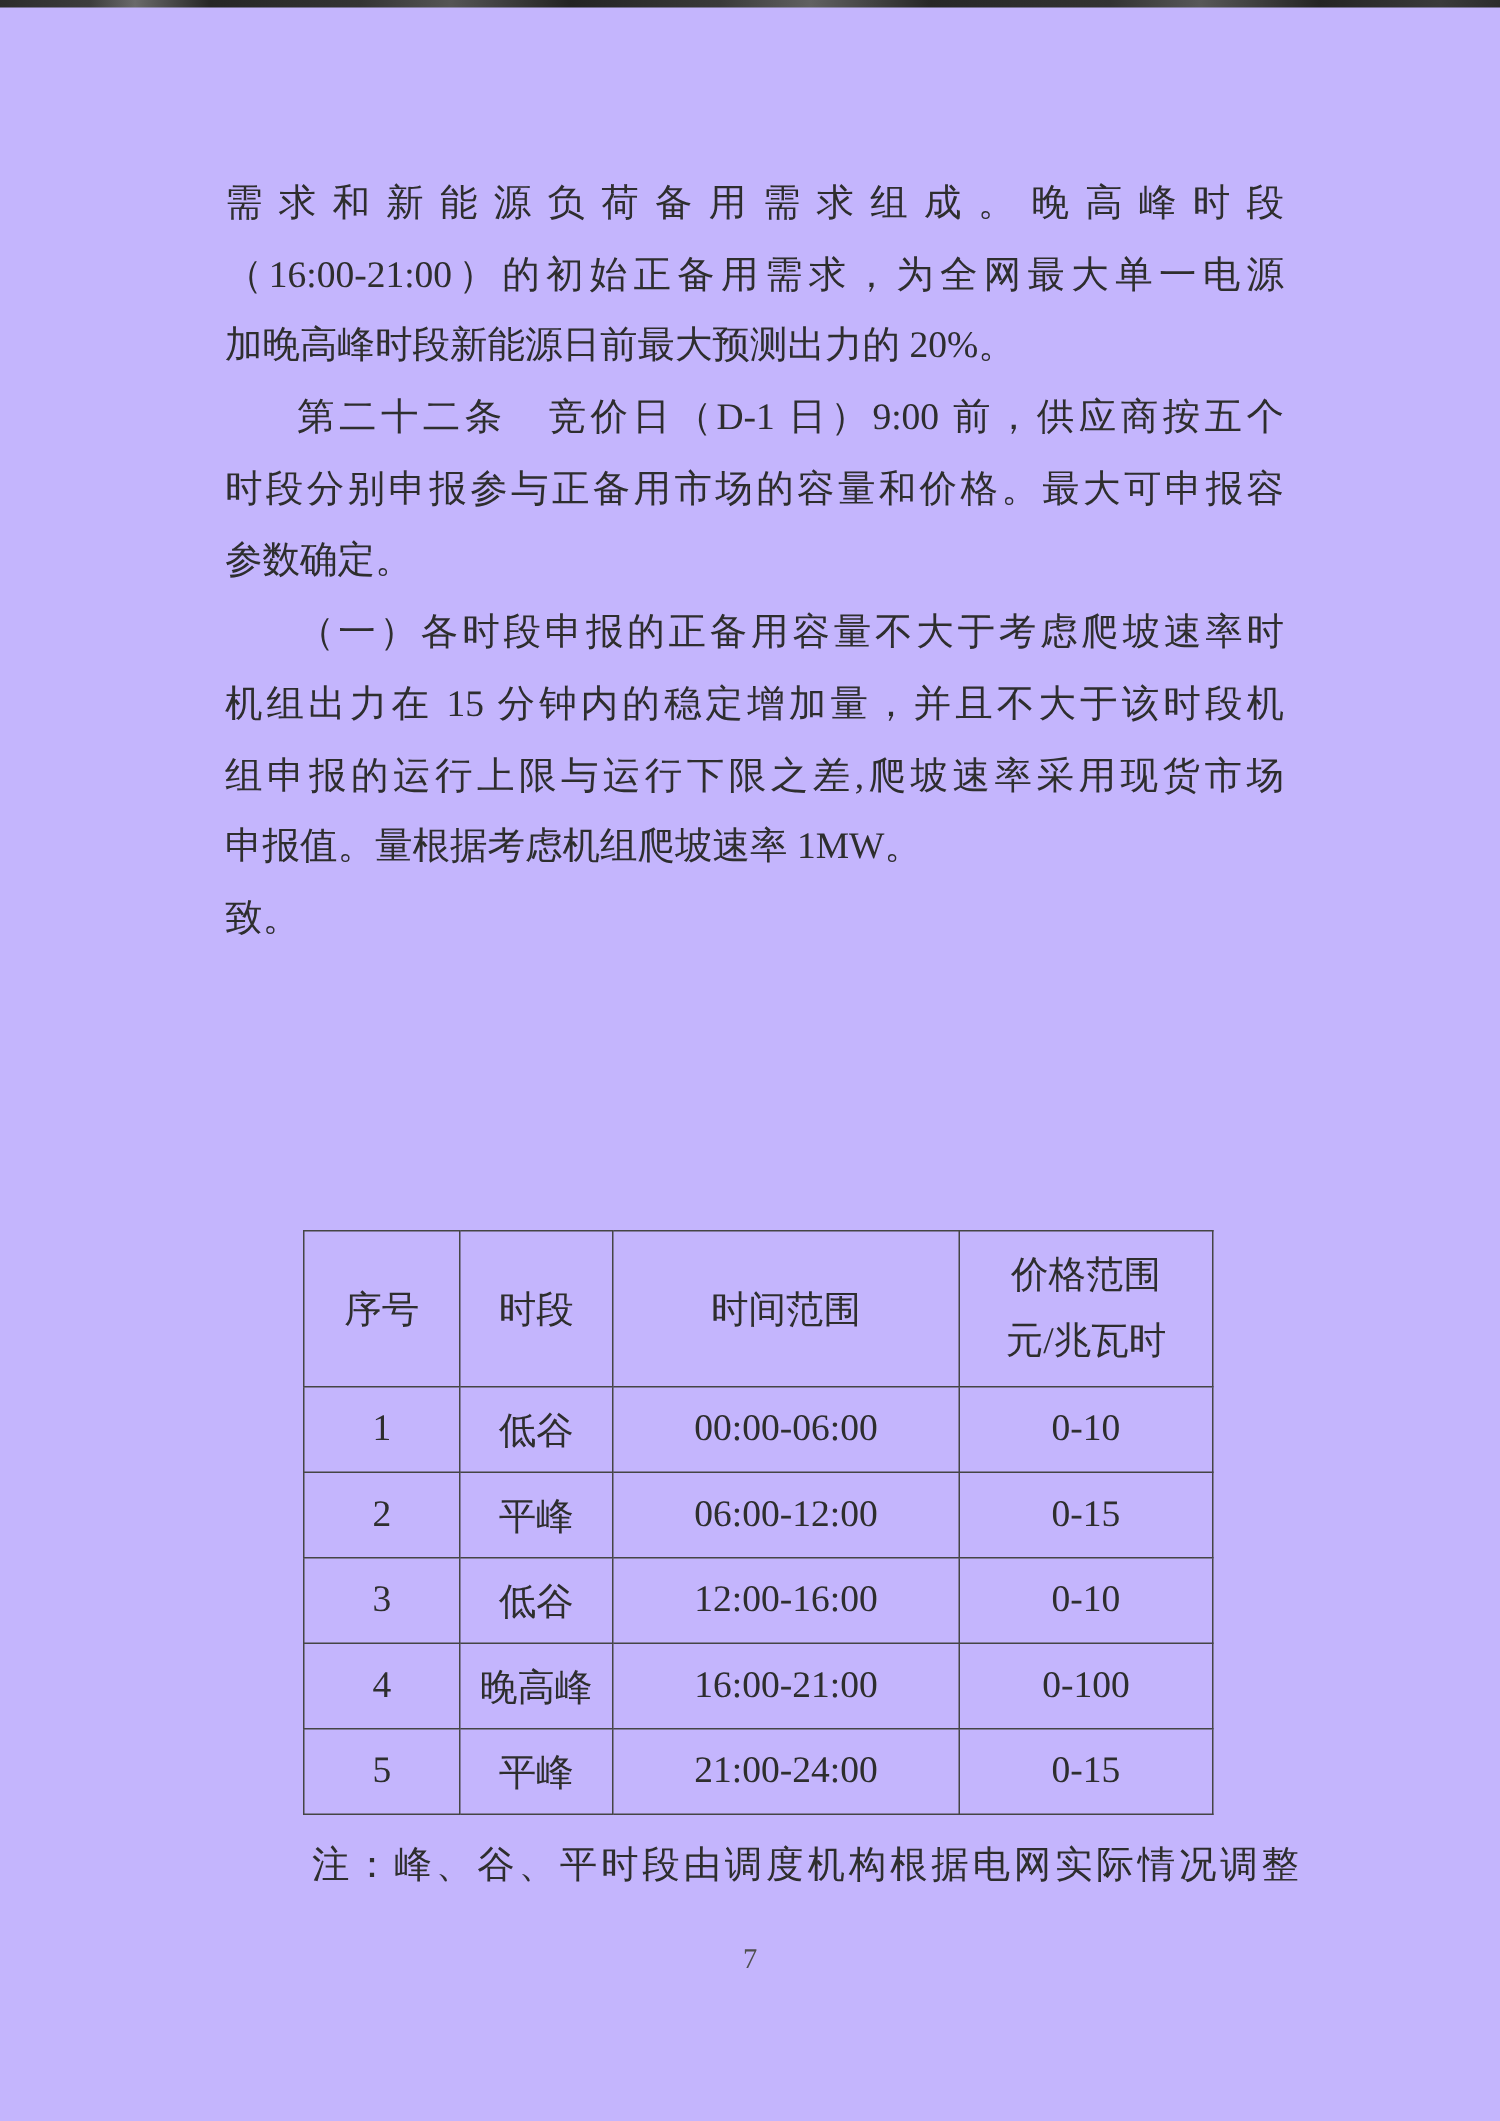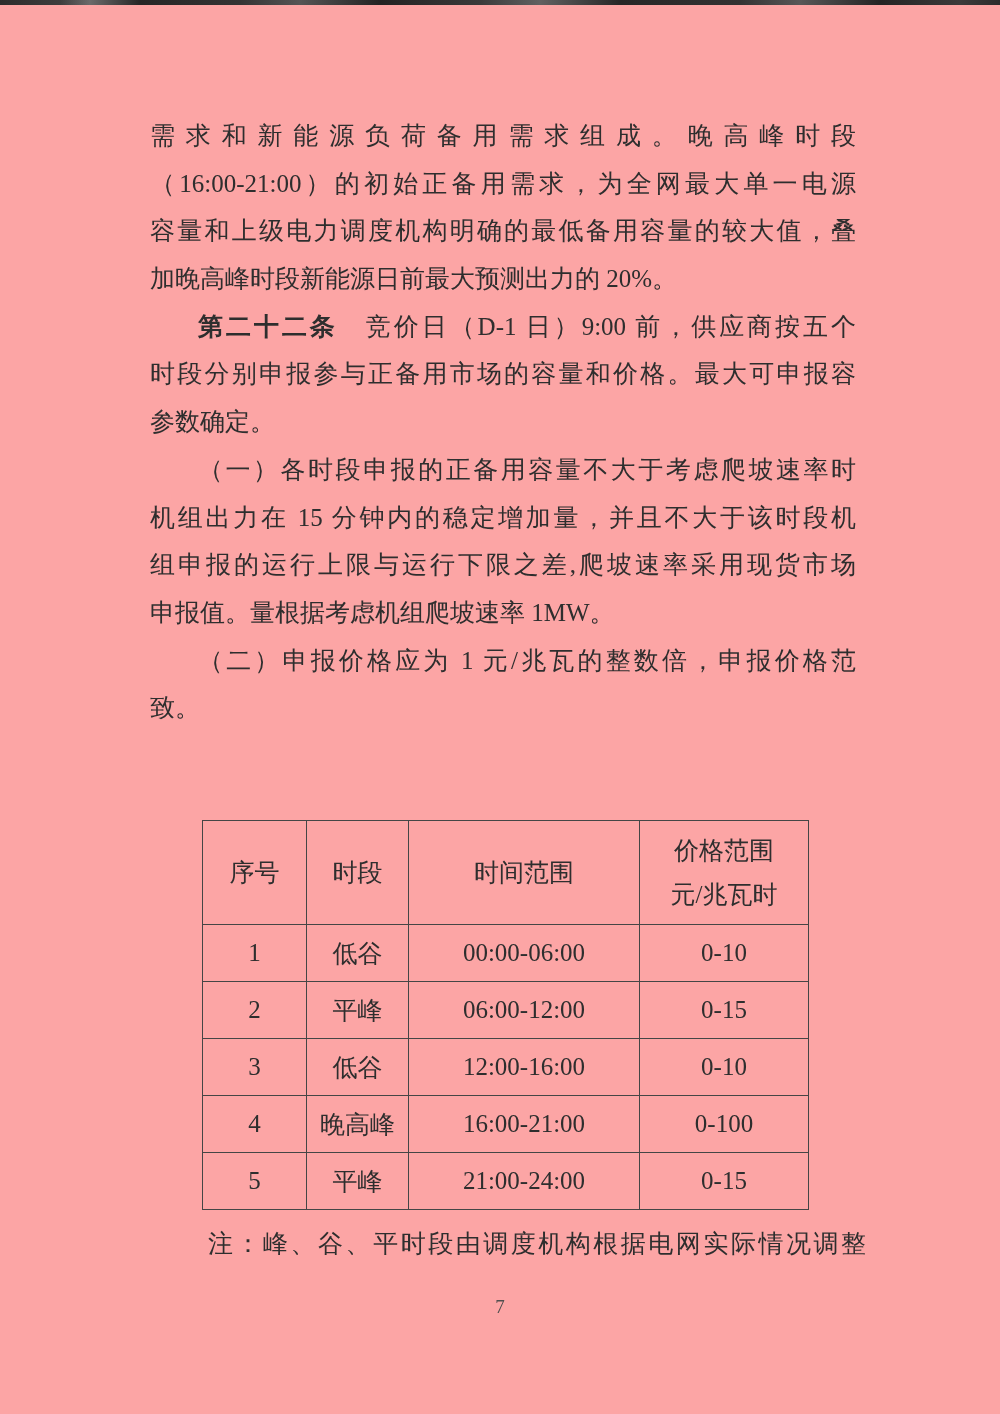--- a/index.html
+++ b/index.html
@@ -1,21 +1,21 @@
 <!DOCTYPE html>
 <html><head>
 <meta charset="utf-8">
 <style>
   * { margin: 0; padding: 0; box-sizing: border-box; }
   html, body { background: #e9e9e9; }
   .page {
     position: relative;
     width: 1000px;
     height: 1414px;
-    background: #fca5a5;
+    background: #c4b5fd;
     overflow: hidden;
     font-family: "Liberation Serif", "DejaVu Serif", serif;
     color: #2e2e2e;
   }
   .scan-edge {
     position: absolute;
     top: 0; left: 0;
     width: 100%; height: 5px;
     background: linear-gradient(90deg,
       #2c2c2c 0%, #3d3d3d 6%, #6a6a6a 9%, #262626 14%,
@@ -34,21 +34,21 @@
     line-height: 47.7px;
     white-space: nowrap;
   }
   .jl {
     white-space: normal;
     text-align: justify;
     text-align-last: justify;
     text-justify: inter-character;
   }
   .ind { text-indent: 48px; }
-  .bold-term { font-weight: 700; }
+  .bold-term { font-weight: 400; }
   table.bid-table {
     position: absolute;
     left: 202px; top: 820px;
     width: 606px;
     border-collapse: collapse;
     table-layout: fixed;
     font-size: 25px;
     color: #2e2e2e;
   }
   .bid-table td, .bid-table th {
@@ -85,33 +85,31 @@
 <body>
 
 <div class="page">
 
   <div class="scan-edge"></div>
 
   <div class="bodytext">
 
     <div class="line jl">需求和新能源负荷备用需求组成。晚高峰时段</div>
     <div class="line jl">（16:00-21:00）的初始正备用需求，为全网最大单一电源</div>
-    <div class="line jl">容量和上级电力调度机构明确的最低备用容量的较大值，叠</div>
     <div class="line">加晚高峰时段新能源日前最大预测出力的 20%。</div>
 
     <div class="line jl ind"><span class="bold-term">第二十二条</span><span>　竞价日（D-1 日）9:00 前，供应商按五个</span></div>
     <div class="line jl">时段分别申报参与正备用市场的容量和价格。最大可申报容</div>
     <div class="line">参数确定。</div>
 
     <div class="line jl ind">（一）各时段申报的正备用容量不大于考虑爬坡速率时</div>
     <div class="line jl">机组出力在 15 分钟内的稳定增加量，并且不大于该时段机</div>
     <div class="line jl">组申报的运行上限与运行下限之差,爬坡速率采用现货市场</div>
     <div class="line">申报值。量根据考虑机组爬坡速率 1MW。</div>
 
-    <div class="line jl ind">（二）申报价格应为 1 元/兆瓦的整数倍，申报价格范</div>
     <div class="line">致。</div>
   </div>
 
   <table class="bid-table">
     <colgroup>
       <col style="width:104px">
       <col style="width:102px">
       <col style="width:231px">
       <col style="width:169px">
     </colgroup>

